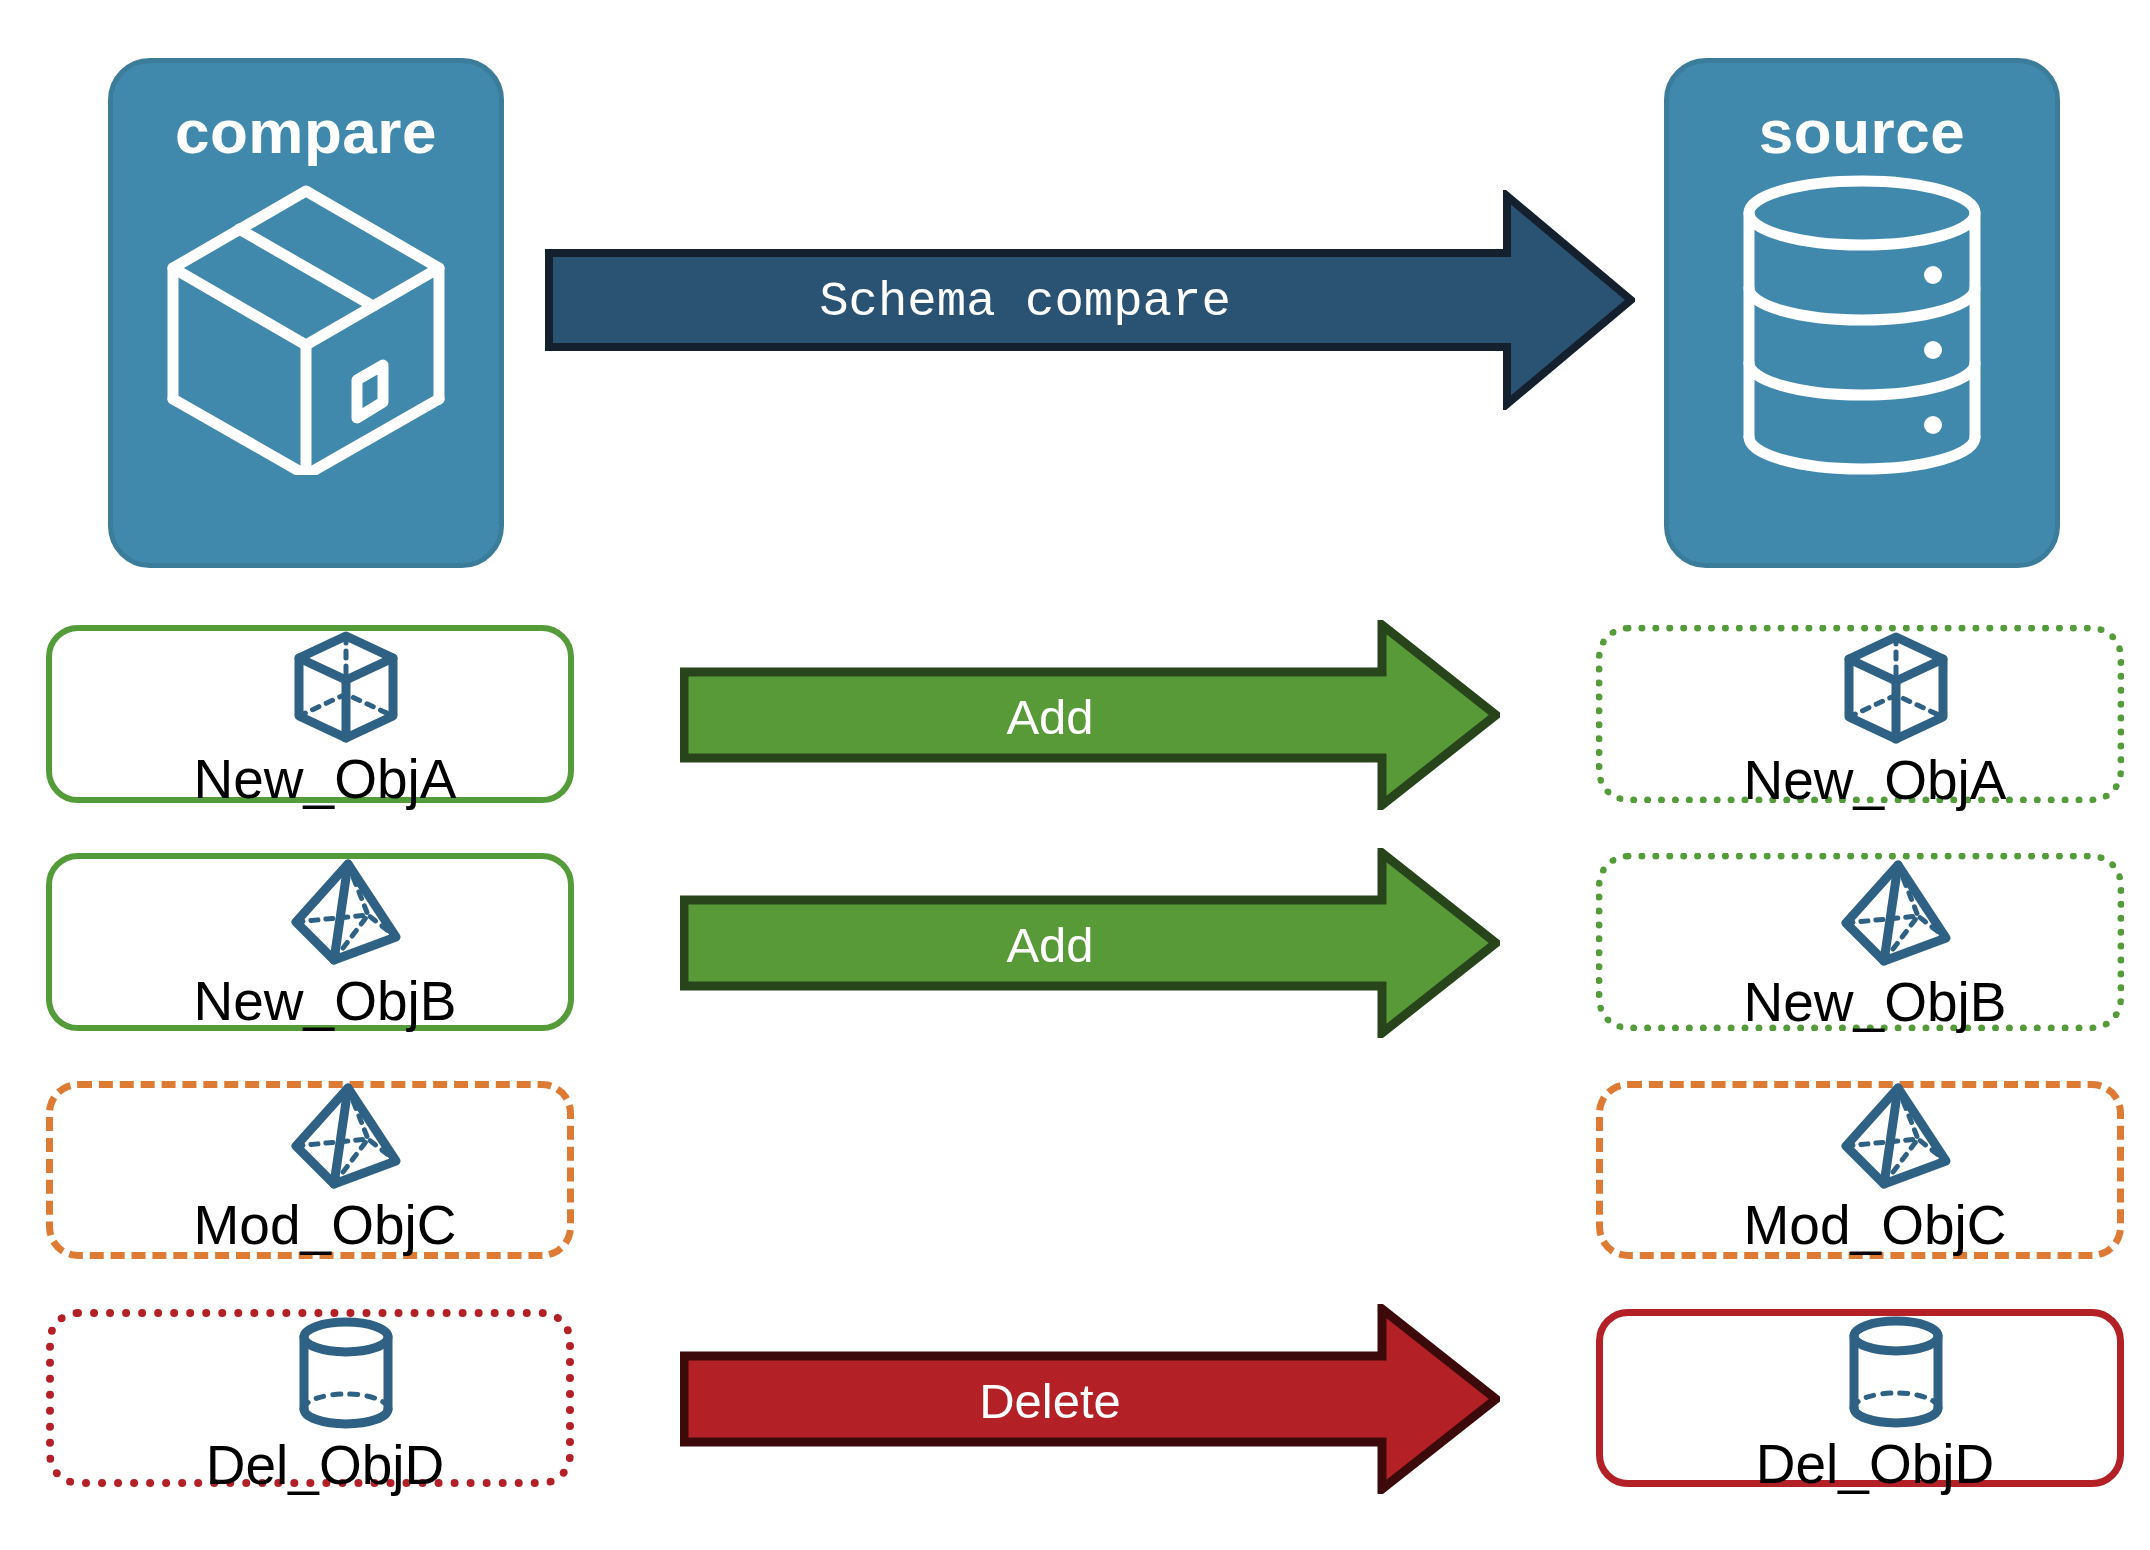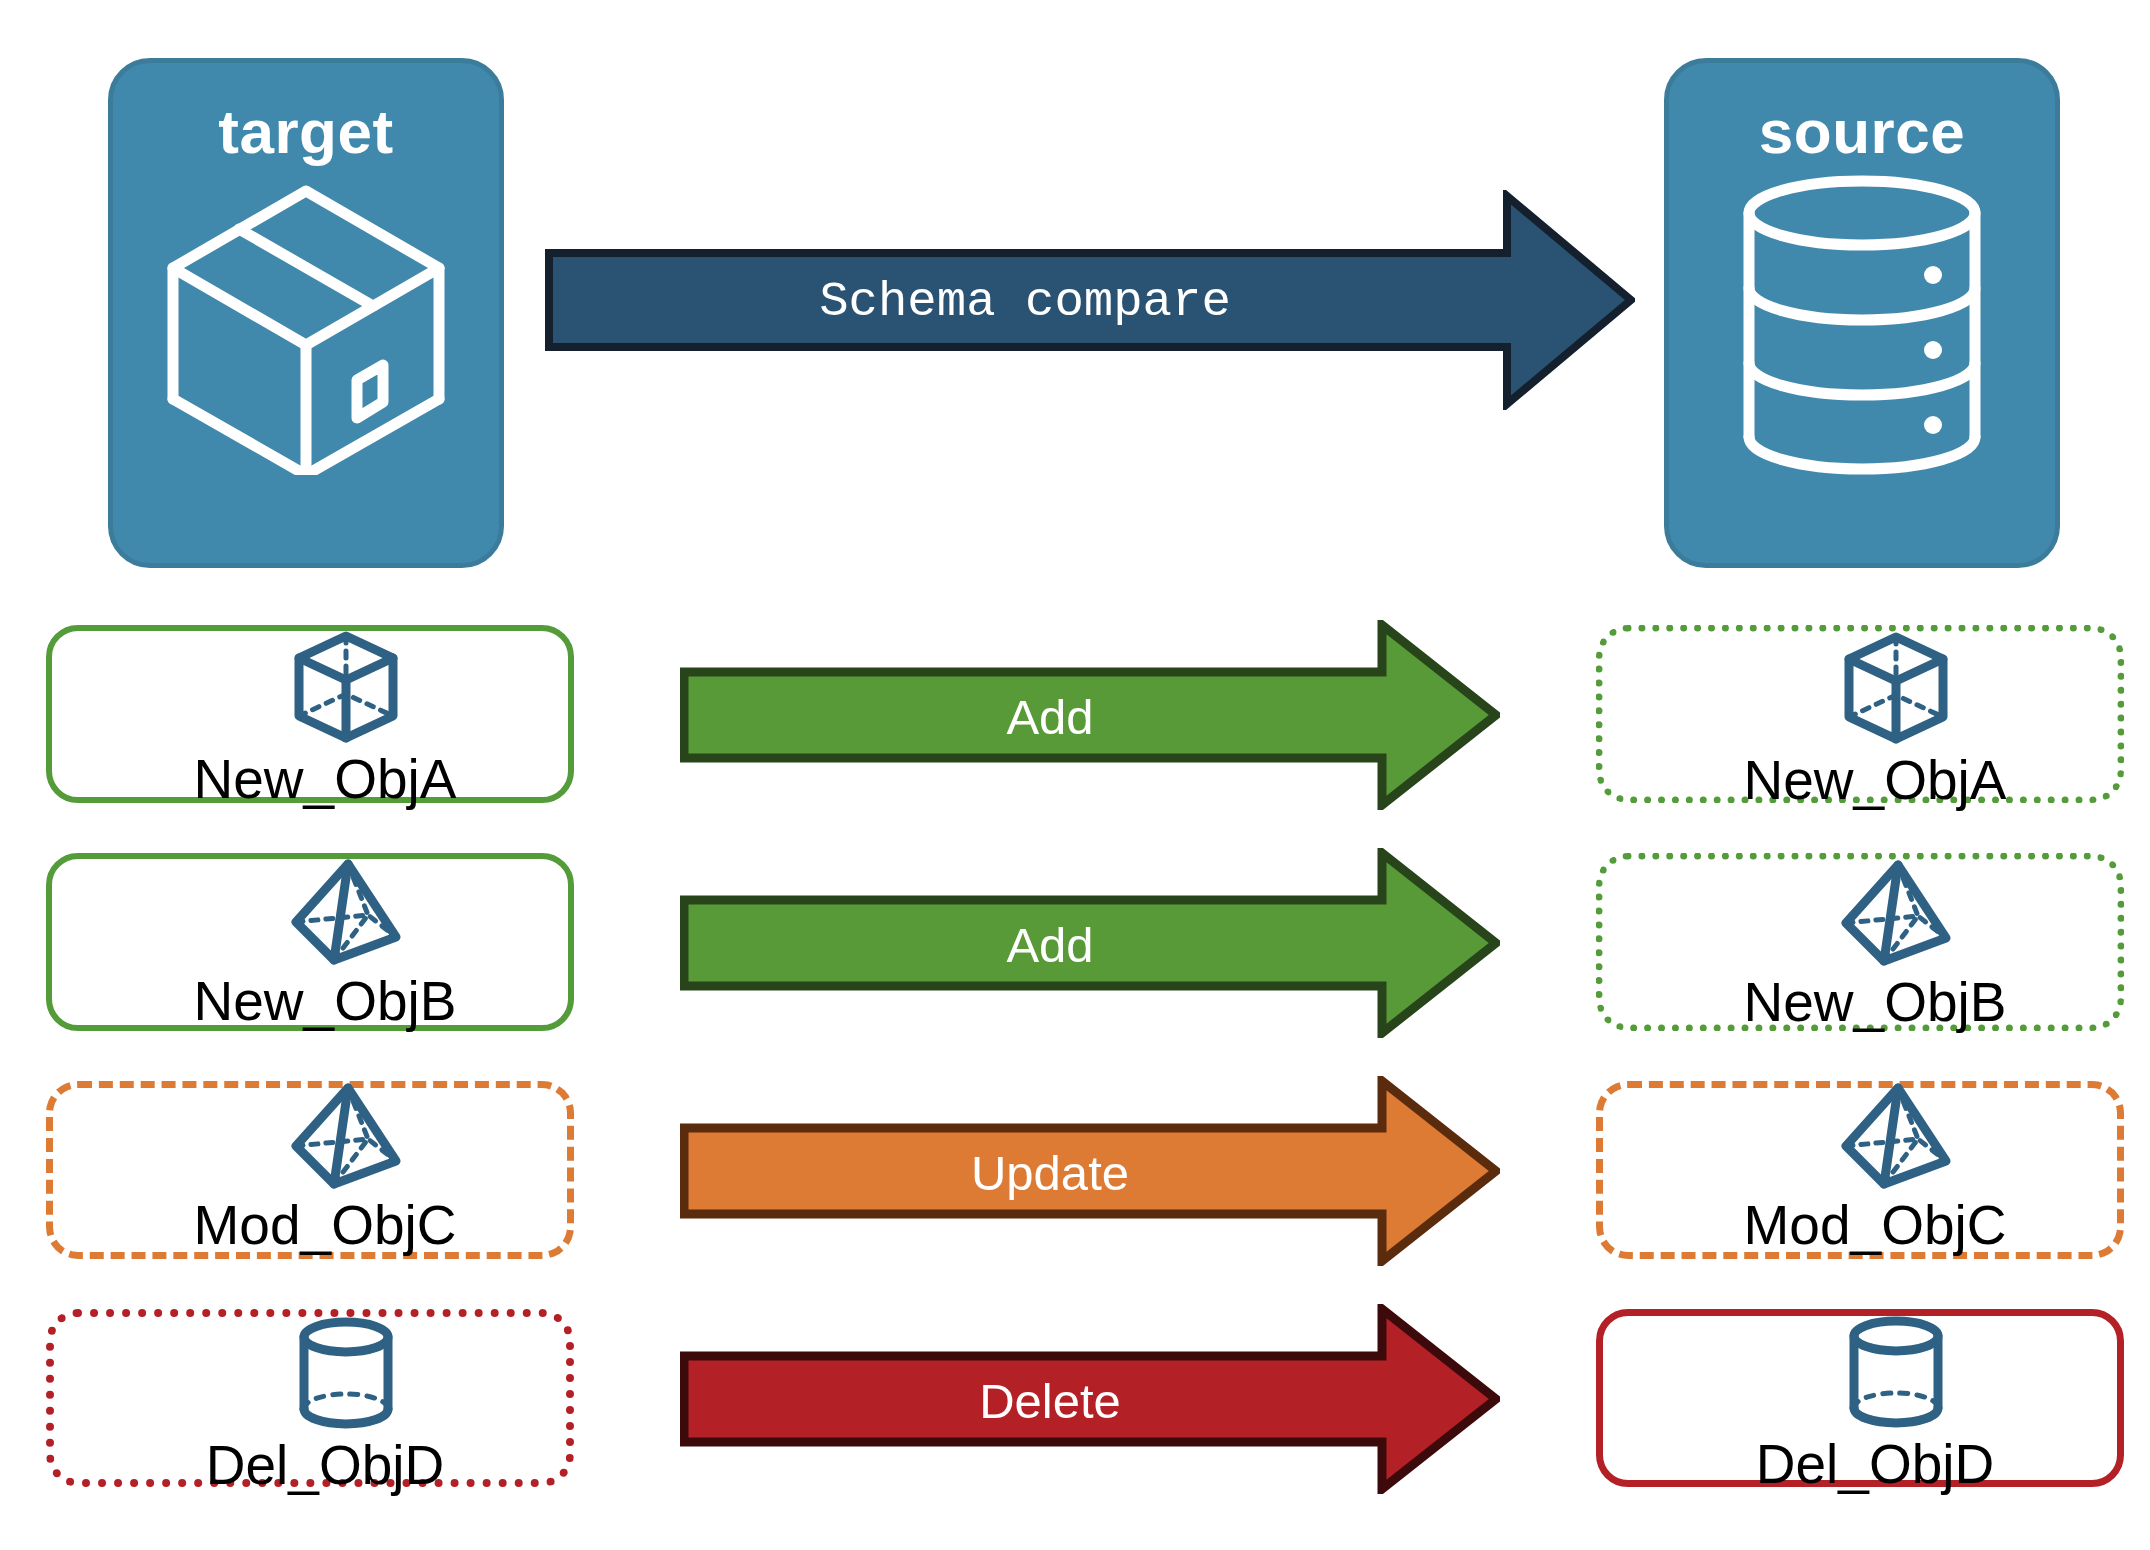--- a/index.html
+++ b/index.html
@@ -119,21 +119,21 @@
     user-select: none;
     pointer-events: none;
   }
 </style>
 </head>
 <body>
 
 <div id="canvas">
 
   <div class="endpoint" id="endpoint-source">
-    <div class="endpoint-title">target</div>
+    <div class="endpoint-title">compare</div>
     <div class="endpoint-art">
       <svg width="290" height="300" viewBox="0 0 290 300" fill="none" stroke="#ffffff" stroke-width="11" stroke-linejoin="round" stroke-linecap="round">
 
         <path d="M145 16 L278 93 L145 170 L12 93 Z"></path>
 
         <path d="M78 54 L212 131"></path>
 
         <path d="M12 93 L12 224"></path>
 
         <path d="M278 93 L278 224"></path>
@@ -255,26 +255,20 @@
         <g stroke-width="5" stroke-dasharray="7 8">
           <path d="M6 63 L78 56 L106 78"></path>
           <path d="M58 5 L78 56"></path>
           <path d="M44 101 L78 56"></path>
         </g>
       </svg>
     </span>
     <span class="obj-label">Mod_ObjC</span>
   </div>
 
-  <div class="action-arrow" style="left:680px; top:1076px;">
-    <svg width="820" height="190" viewBox="0 0 820 190">
-      <path d="M4 52 L702 52 L702 5 L816 95 L702 185 L702 138 L4 138 Z" fill="#DD7B34" stroke="#5B2B0D" stroke-width="9" stroke-linejoin="miter"></path>
-    </svg>
-    <span class="arrow-text">Update</span>
-  </div>
 
   <div class="obj-box bd-dashed-orange" style="left:1596px; top:1081px;">
     <span class="obj-icon">
       <svg width="112" height="106" viewBox="0 0 112 106" fill="none" stroke="#2E6184" stroke-width="9" stroke-linejoin="round" stroke-linecap="round">
         <path d="M58 5 L106 78 L44 101 L6 63 Z"></path>
         <path d="M58 5 L44 101"></path>
         <g stroke-width="5" stroke-dasharray="7 8">
           <path d="M6 63 L78 56 L106 78"></path>
           <path d="M58 5 L78 56"></path>
           <path d="M44 101 L78 56"></path>

